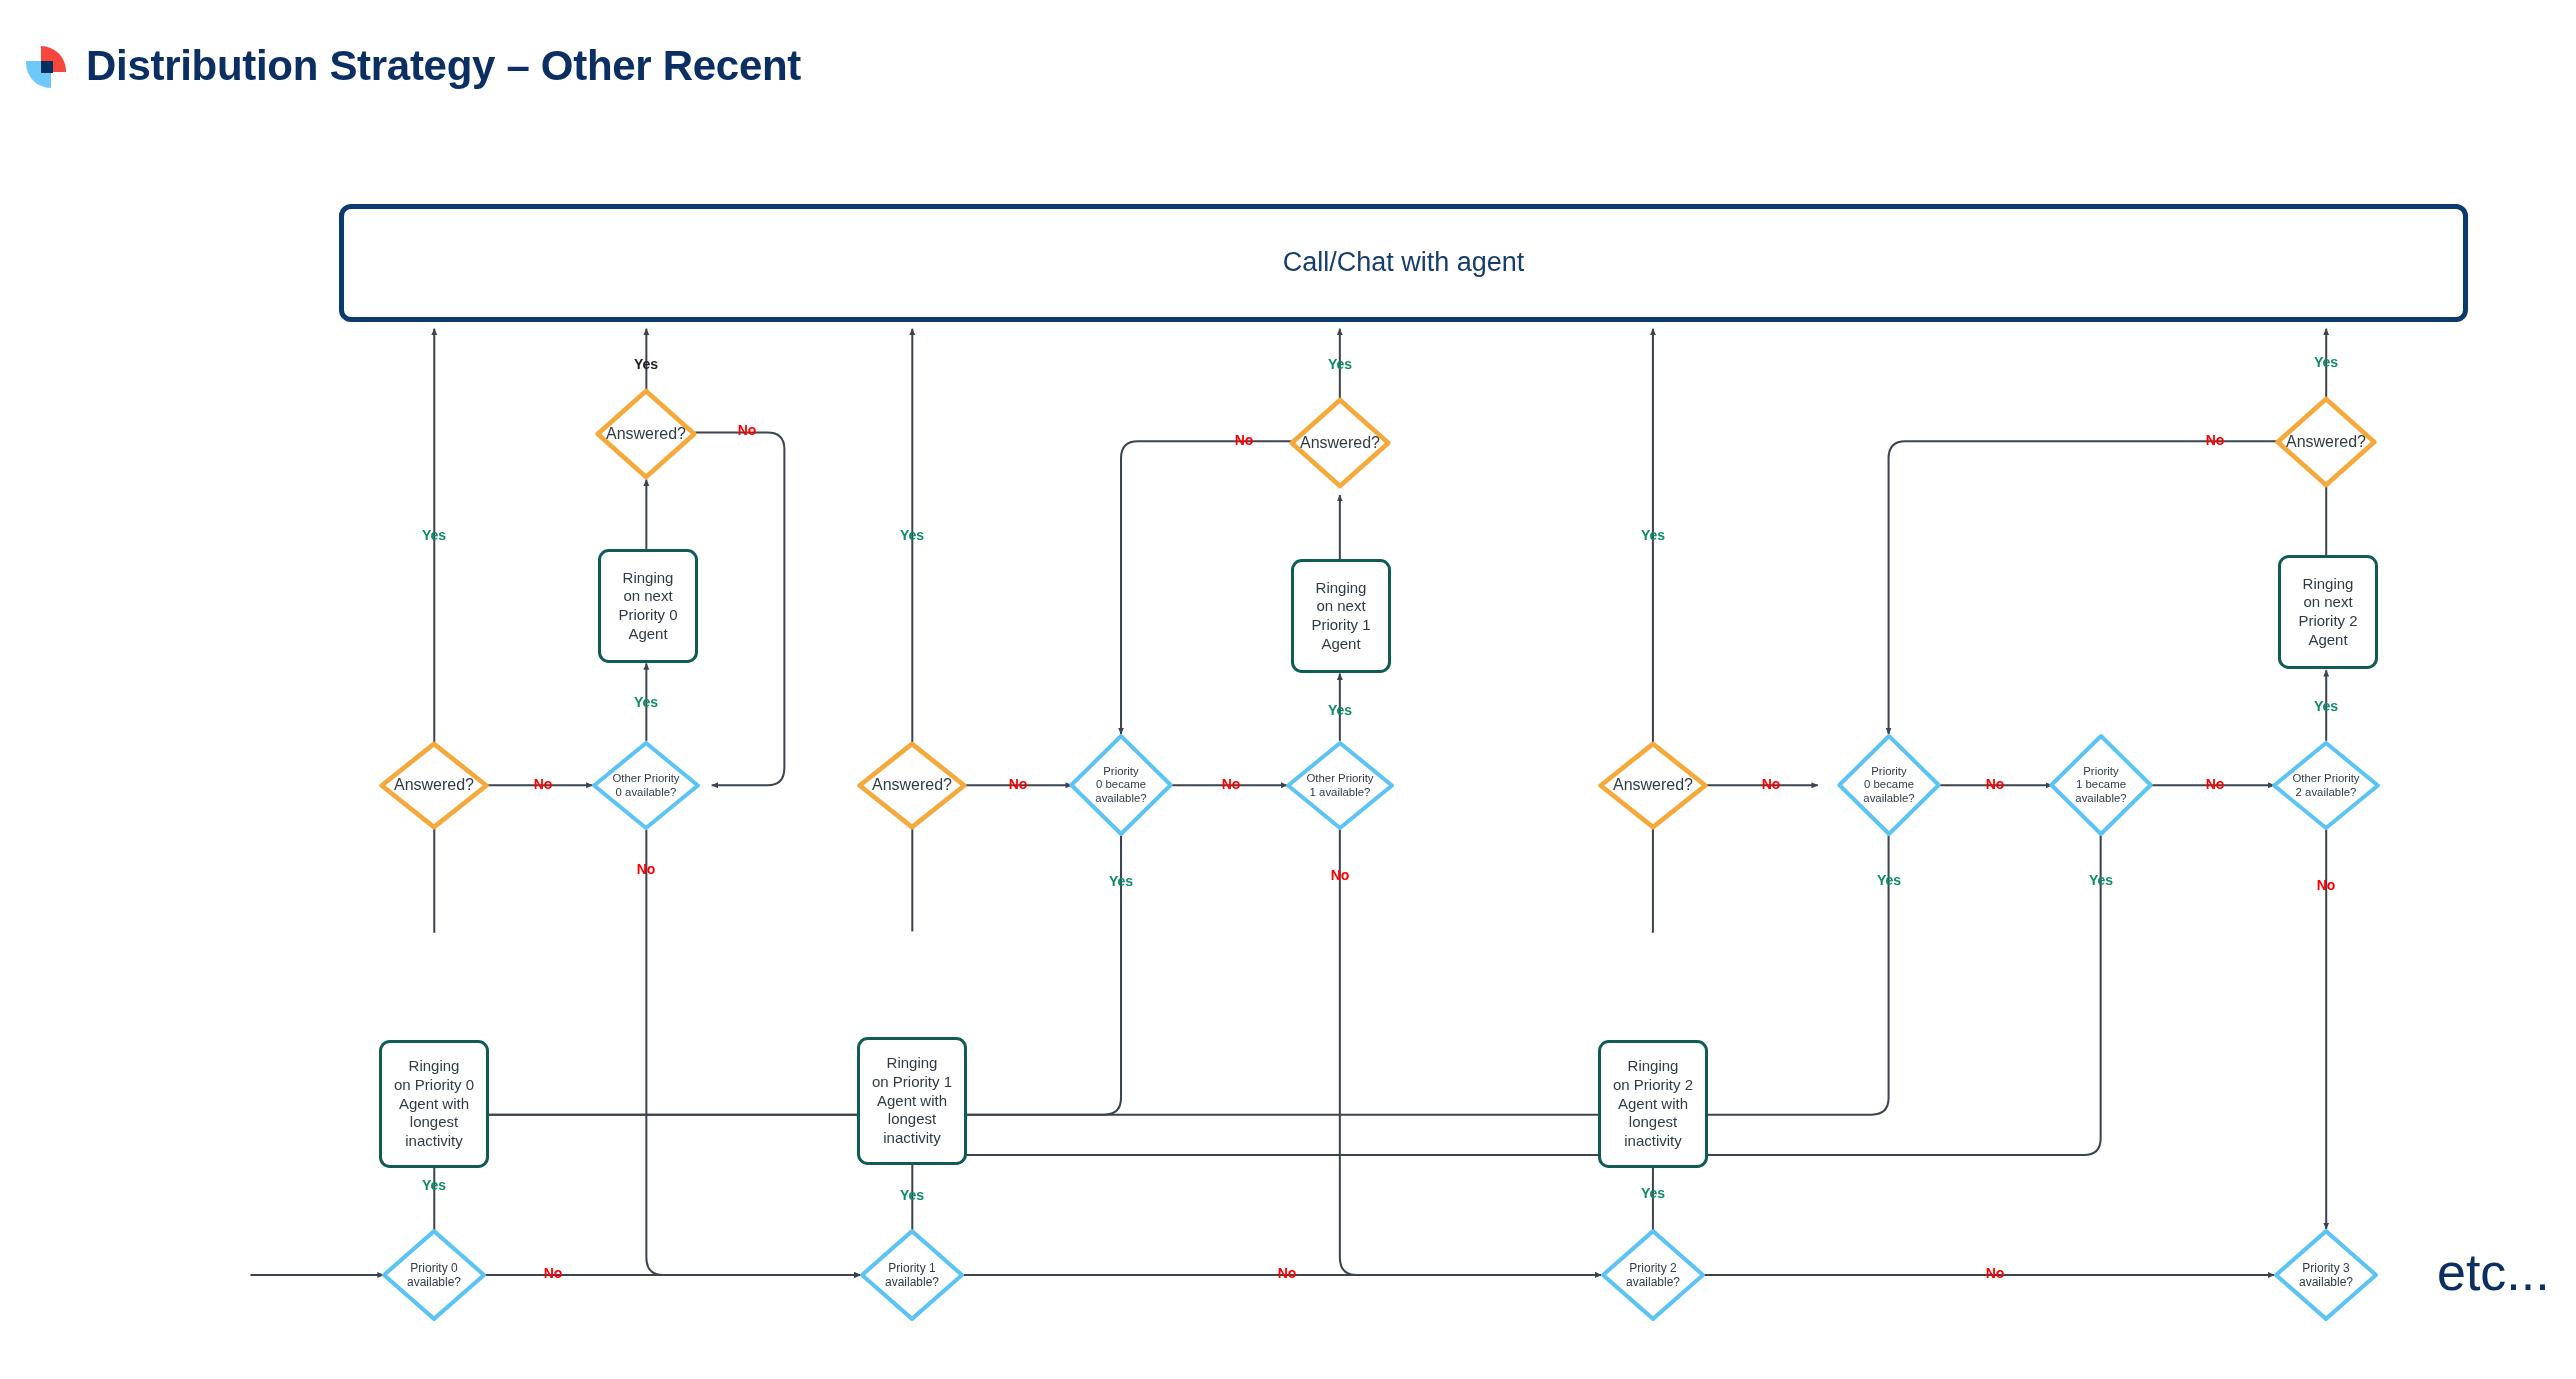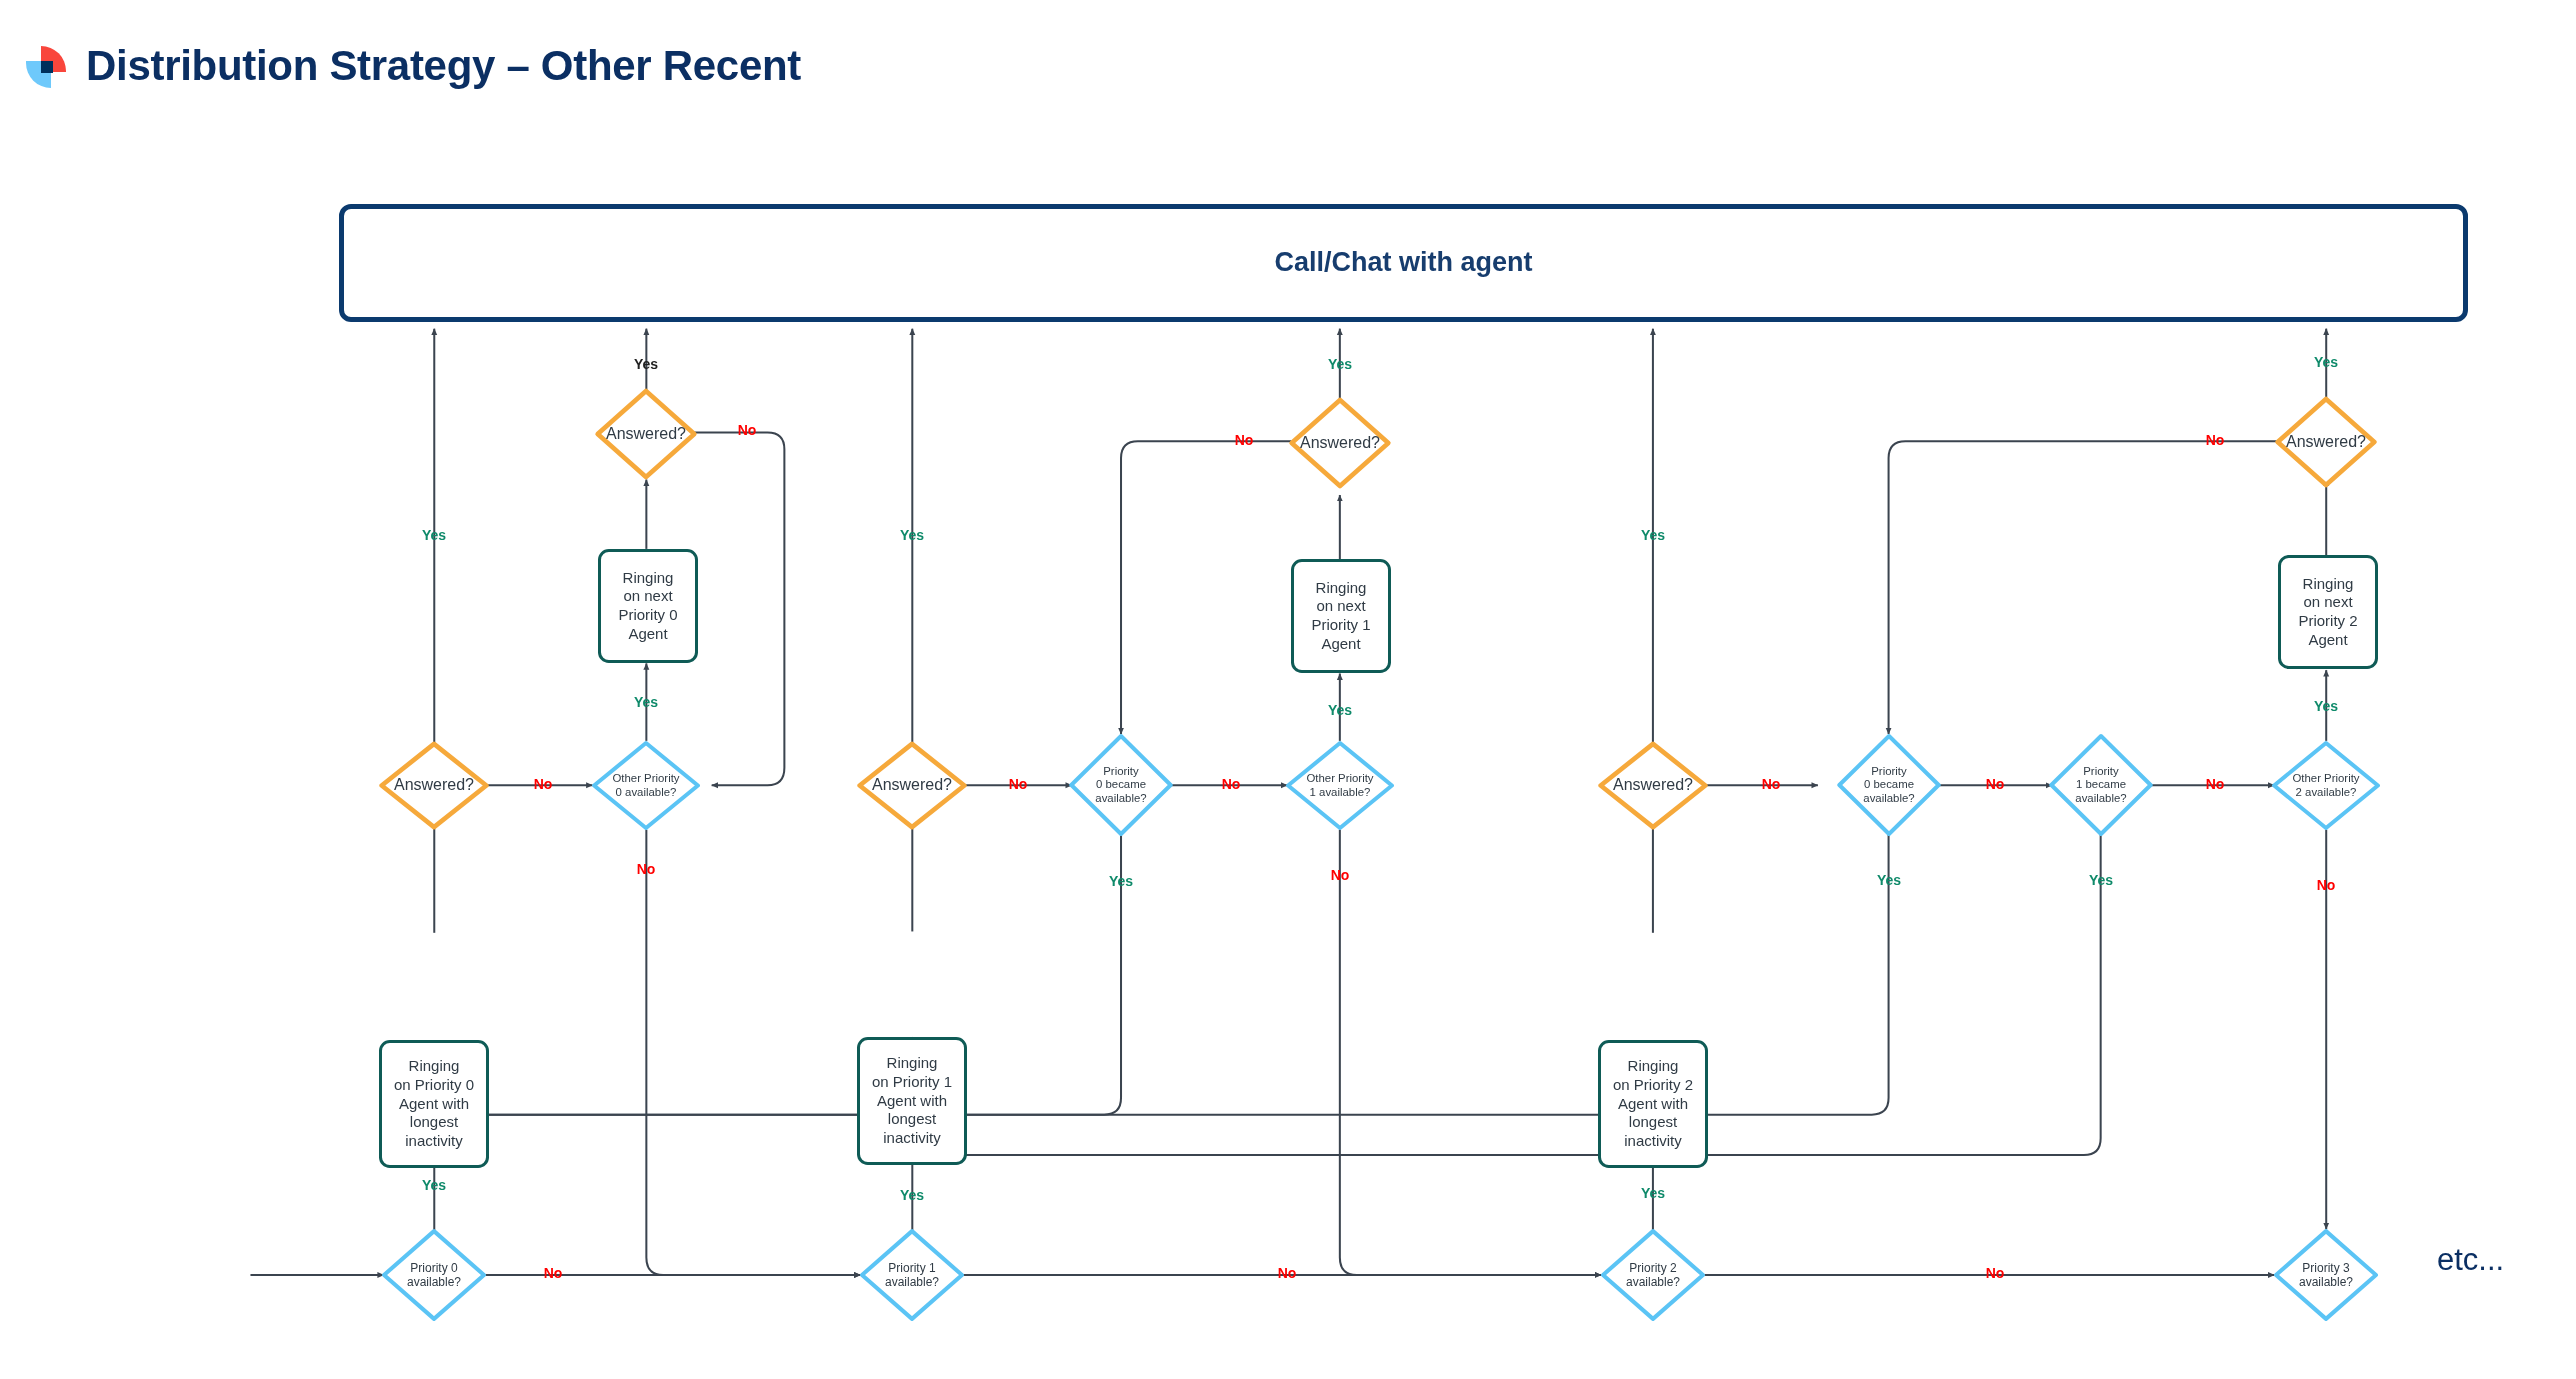--- a/index.html
+++ b/index.html
@@ -34,21 +34,21 @@
   .diamond-label{position:absolute;left:0;top:0;width:100%;height:100%;display:flex;
       align-items:center;justify-content:center;text-align:center;color:#303b45;line-height:1.18;
       white-space:pre-line;}
 
   .lbl{position:absolute;font-size:14px;font-weight:bold;white-space:nowrap;
        transform:translate(-50%,-50%);text-align:center;}
   .lbl.yes{color:#0f8a6a;}
   .lbl.no{color:#ff0000;}
   .lbl.black{color:#222;}
 
-  .etc{position:absolute;font-size:31px;color:#0b2f63;white-space:nowrap;}
+  .etc{position:absolute;font-size:52px;color:#0b2f63;white-space:nowrap;}
 </style>
 </head>
 <body>
 
 <div id="root">
 
   <div class="header">
     <div class="logo">
       <div class="red"></div>
       <div class="blue"></div>
@@ -126,21 +126,21 @@
       <path d="M3455,1100 L3455,995" marker-end="url(#ah)"></path>
 
       <path d="M3455,825 L3455,712" marker-end="url(#ah)"></path>
 
       <path d="M3383,655 L2830,655 Q2805,655 2805,680 L2805,1090" marker-end="url(#ah)"></path>
 
       <path d="M3455,1232 L3455,1825" marker-end="url(#ah)"></path>
     </g>
   </svg>
 
-  <div class="node callbox" style="left:339px;top:204px;width:2129px;height:118px;font-weight:bold;">Call/Chat with agent</div>
+  <div class="node callbox" style="left:339px;top:204px;width:2129px;height:118px;">Call/Chat with agent</div>
 
 
   <div class="etc" style="left:2437px;top:1242px;">etc...</div>
 
   <div class="node proc" style="left:379px;top:1040px;width:110px;height:128px;white-space:pre-line;">Ringing
 on Priority 0
 Agent with
 longest
 inactivity</div>
   <div class="node proc" style="left:857px;top:1037px;width:110px;height:128px;white-space:pre-line;">Ringing

